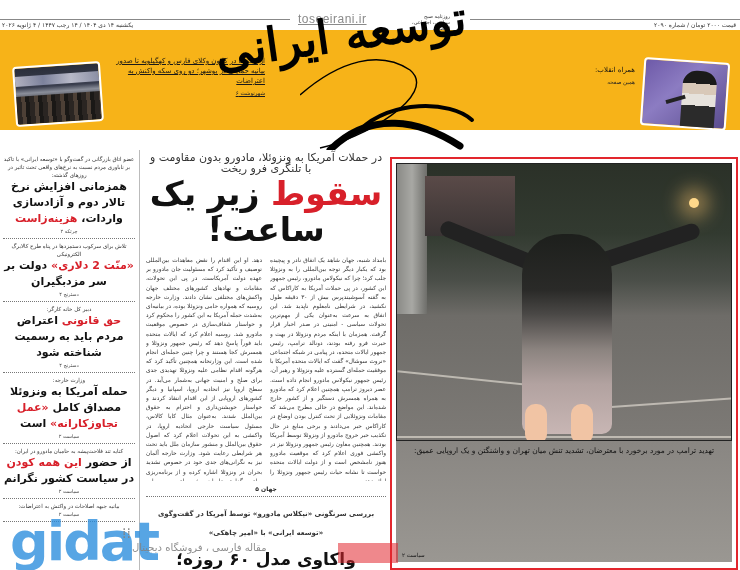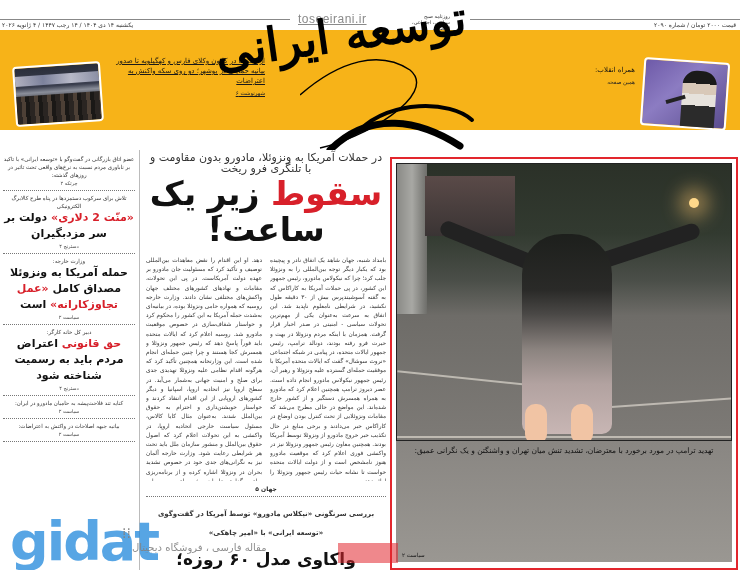--- a/index.html
+++ b/index.html
@@ -124,49 +124,58 @@
   <div class="page-ref">همین صفحه</div>
 </div>
 <div class="promo-photo promo-photo-right">
   <div class="figure"></div>
   <div class="mic"></div>
 </div>
 
 <div class="left-col">
   <div class="brief">
     <div class="kicker">عضو اتاق بازرگانی در گفت‌وگو با «توسعه ایرانی» با تاکید بر ناباوری مردم نسبت به نرخ‌های واقعی تحت تاثیر در روزهای گذشته:</div>
+    <div class="headline">
+      <span>همزمانی افزایش نرخ تالار دوم و آزادسازی واردات،</span>
+      <span class="red">هزینه‌زاست</span>
+    </div>
     <div class="ref">چرتکه ۲</div>
   </div>
   <div class="brief">
     <div class="kicker">تلاش برای سرکوب دستمزدها در پناه طرح کالابرگ الکترونیکی</div>
     <div class="headline">
       <span class="red">«منّت 2 دلاری»</span>
       <span>دولت بر سر مزدبگیران</span>
+    </div>
+    <div class="ref">دسترنج ۴</div>
+  </div>
+  <div class="brief">
+    <div class="kicker">دبیر کل خانه کارگر:</div>
+    <div class="headline">
+      <span class="red">حق قانونی</span>
+      <span>اعتراض مردم باید به رسمیت شناخته شود</span>
     </div>
     <div class="ref">دسترنج ۴</div>
   </div>
   <div class="brief">
     <div class="kicker">وزارت خارجه:</div>
     <div class="headline">
       <span>حمله آمریکا به ونزوئلا مصداق کامل</span>
       <span class="red">«عمل تجاوزکارانه»</span>
       <span>است</span>
     </div>
     <div class="ref">سیاست ۲</div>
   </div>
   <div class="brief">
-    <div class="kicker">دبیر کل خانه کارگر:</div>
-    <div class="headline">
-      <span class="red">حق قانونی</span>
-      <span>اعتراض مردم باید به رسمیت شناخته شود</span>
-    </div>
-    <div class="ref">دسترنج ۴</div>
-  </div>
-  <div class="brief">
     <div class="kicker">کنایه تند فلاحت‌پیشه به حامیان مادورو در ایران:</div>
+    <div class="headline">
+      <span>از حضور</span>
+      <span class="red">این همه کودن</span>
+      <span>در سیاست کشور نگرانم</span>
+    </div>
     <div class="ref">سیاست ۲</div>
   </div>
   <div class="brief">
     <div class="kicker">بیانیه جبهه اصلاحات در واکنش به اعتراضات:</div>
     <div class="ref">سیاست ۲</div>
   </div>
 
 </div>
 
 <div class="vsep"></div>
@@ -196,21 +205,21 @@
     <div class="road-line" style="left:0;top:214px;width:150px;transform:rotate(6deg);"></div>
     <div class="road-line" style="left:200px;top:238px;width:140px;transform:rotate(-4deg);"></div>
     <div class="road-line" style="left:0;top:272px;width:340px;"></div>
     <div class="arm-left"></div>
     <div class="arm-right"></div>
     <div class="person-body"></div>
     <div class="foot-1"></div>
     <div class="foot-2"></div>
   </div>
   <div class="main-text">
-    <div class="main-kicker">تهدید ترامپ در مورد برخورد با معترضان، تشدید تنش میان تهران و واشنگتن و یک نگرانی عمیق:</div>
+    <div class="main-kicker">تهدید ترامپ در مورد برخورد با معترضان، تشدید تنش میان تهران و واشنگتن و یک اروپایی عمیق:</div>
     <div class="main-ref">سیاست ۲</div>
   </div>
 </div>
 
 <div class="wm-badge"></div>
 <div class="watermark">gidat</div>
 <div class="wm-dots">⁞⁞</div>
 <div class="watermark-sub">مقاله فارسی ، فروشگاه دیجیتال</div>
 
 </body></html>

